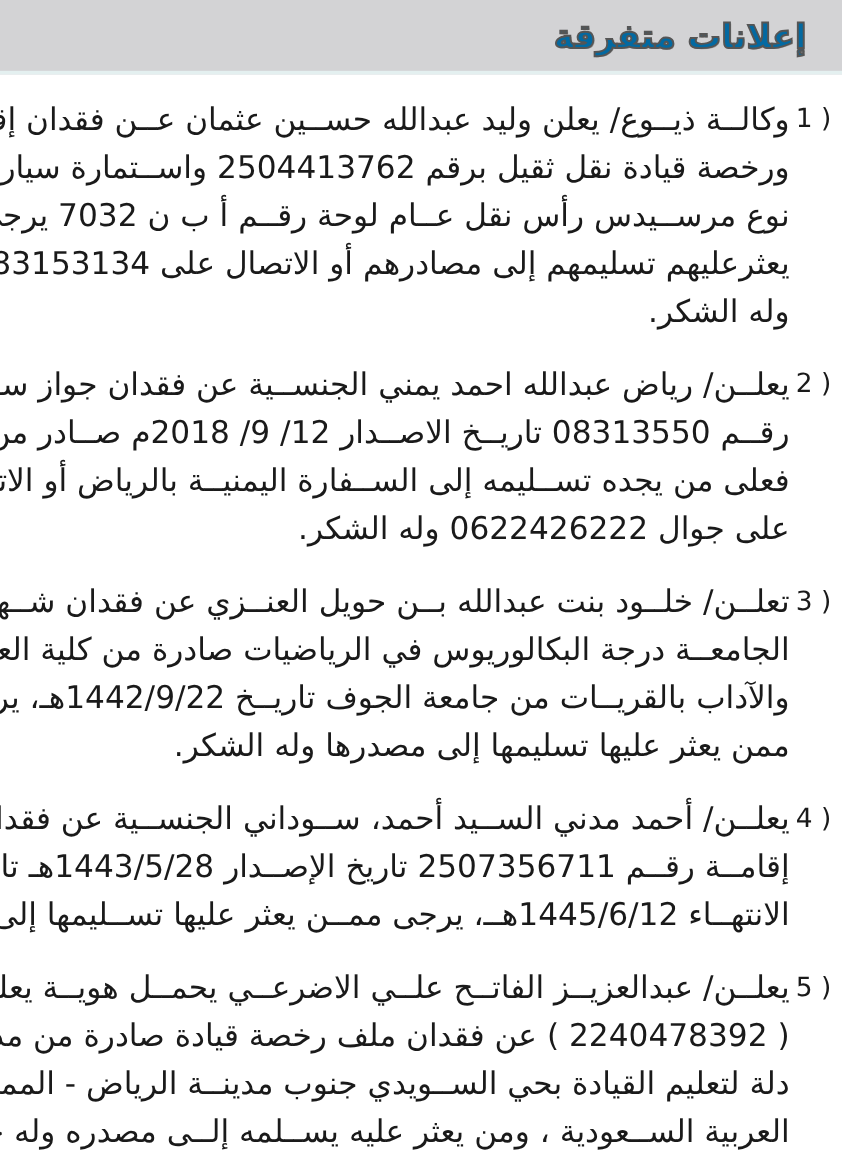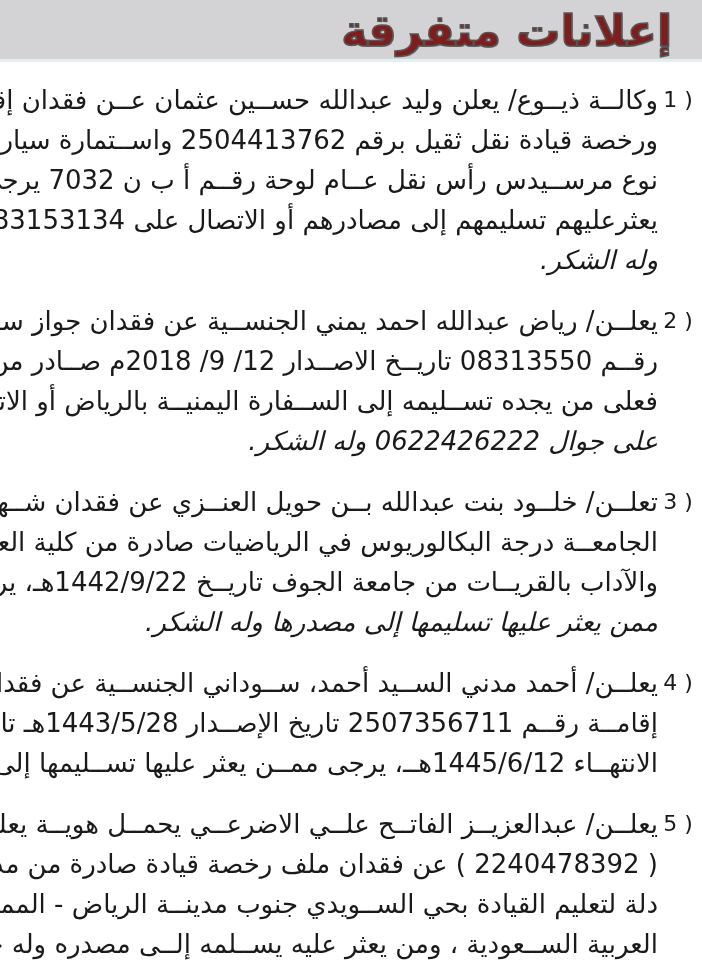--- a/index.html
+++ b/index.html
@@ -24,23 +24,23 @@
       background: #d3d3d5;
       border-bottom: 3px solid #e4f0f0;
       box-sizing: border-box;
     }
     .header-title {
       position: absolute;
       right: 30px;
       top: 2px;
       font-family: "DejaVu Sans", sans-serif;
       font-weight: bold;
-      font-size: 44px;
+      font-size: 28px;
       line-height: 58px;
-      color: #7f1d1d;
+      color: #0369a1;
       direction: rtl;
       -webkit-text-stroke: 1.6px #555555;
       letter-spacing: 1px;
       text-shadow: 1px 1px 0 #9a9a9a;
     }
     .content {
       position: absolute;
       left: 0;
       top: 80px;
       width: 702px;
@@ -70,21 +70,20 @@
       line-height: 40px;
       height: 40px;
       white-space: nowrap;
       text-align: justify;
       text-align-last: justify;
       color: #1a1a1a;
       unicode-bidi: plaintext;
     }
     .ad-line.last {
       text-align-last: right;
-      font-style: italic;
     }
   </style>
 </head>
 <body>
 
 <div class="header-band">
   <div class="header-title">إعلانات متفرقة</div>
 </div>
 
 <div class="content">

